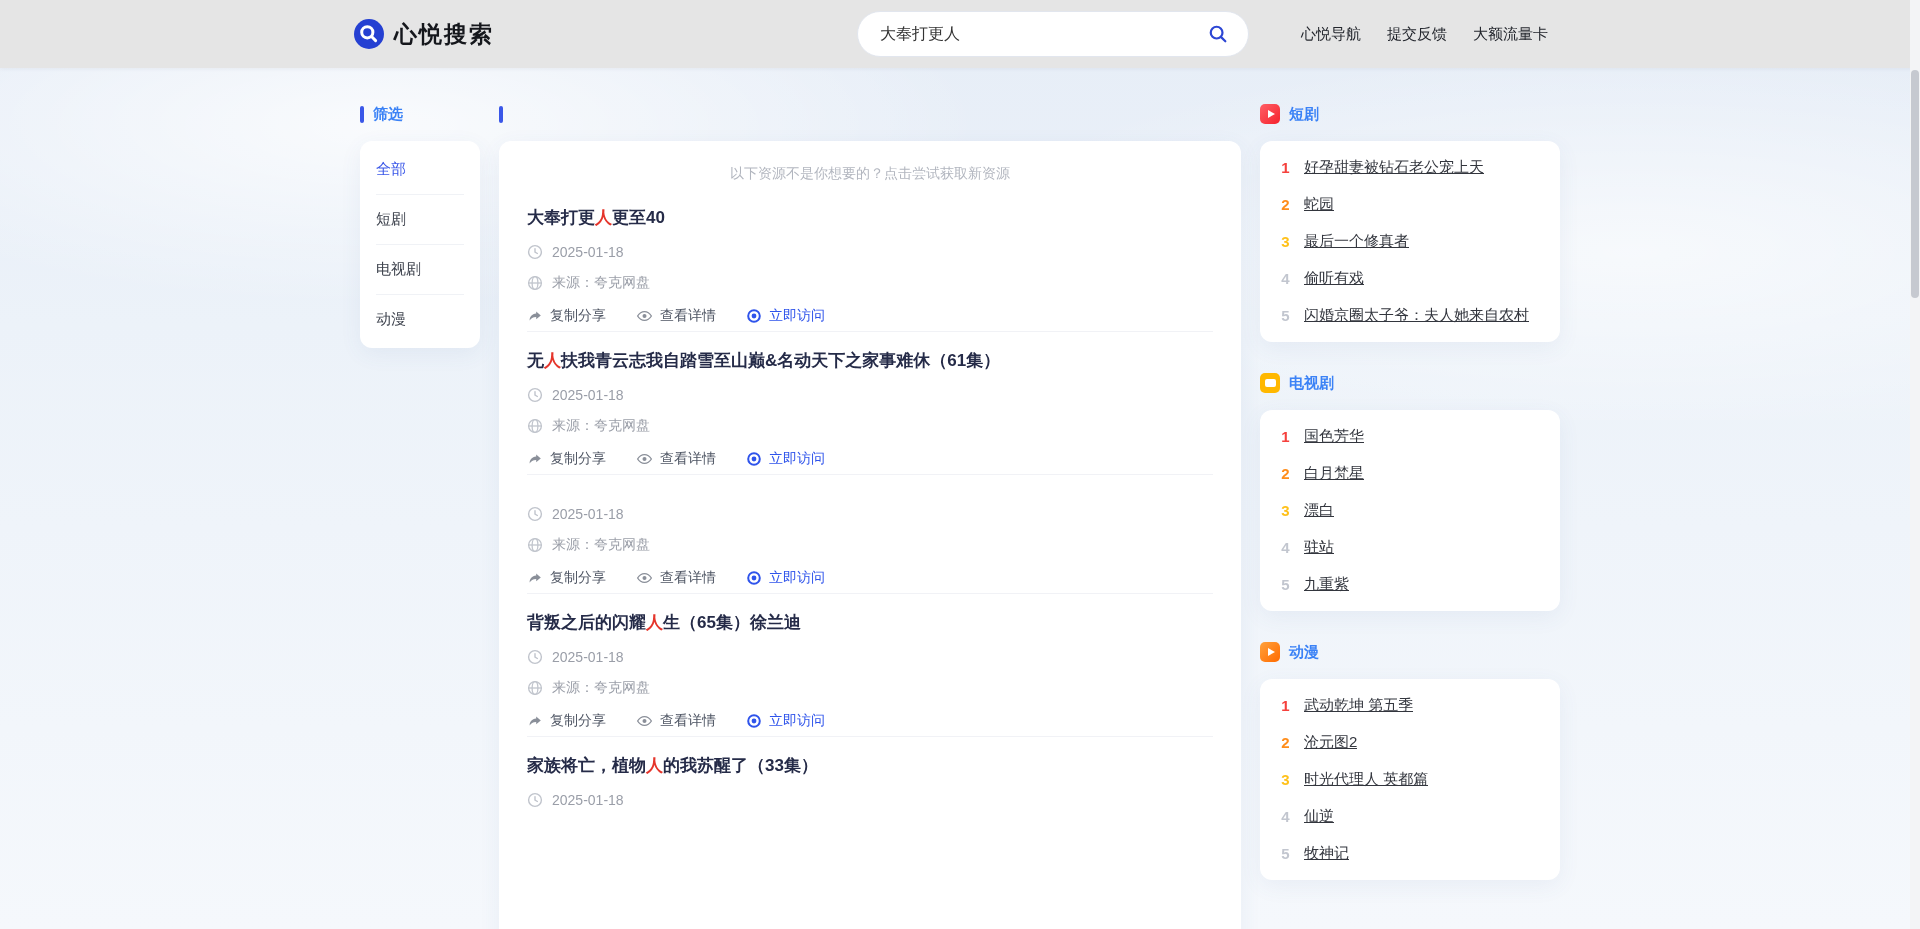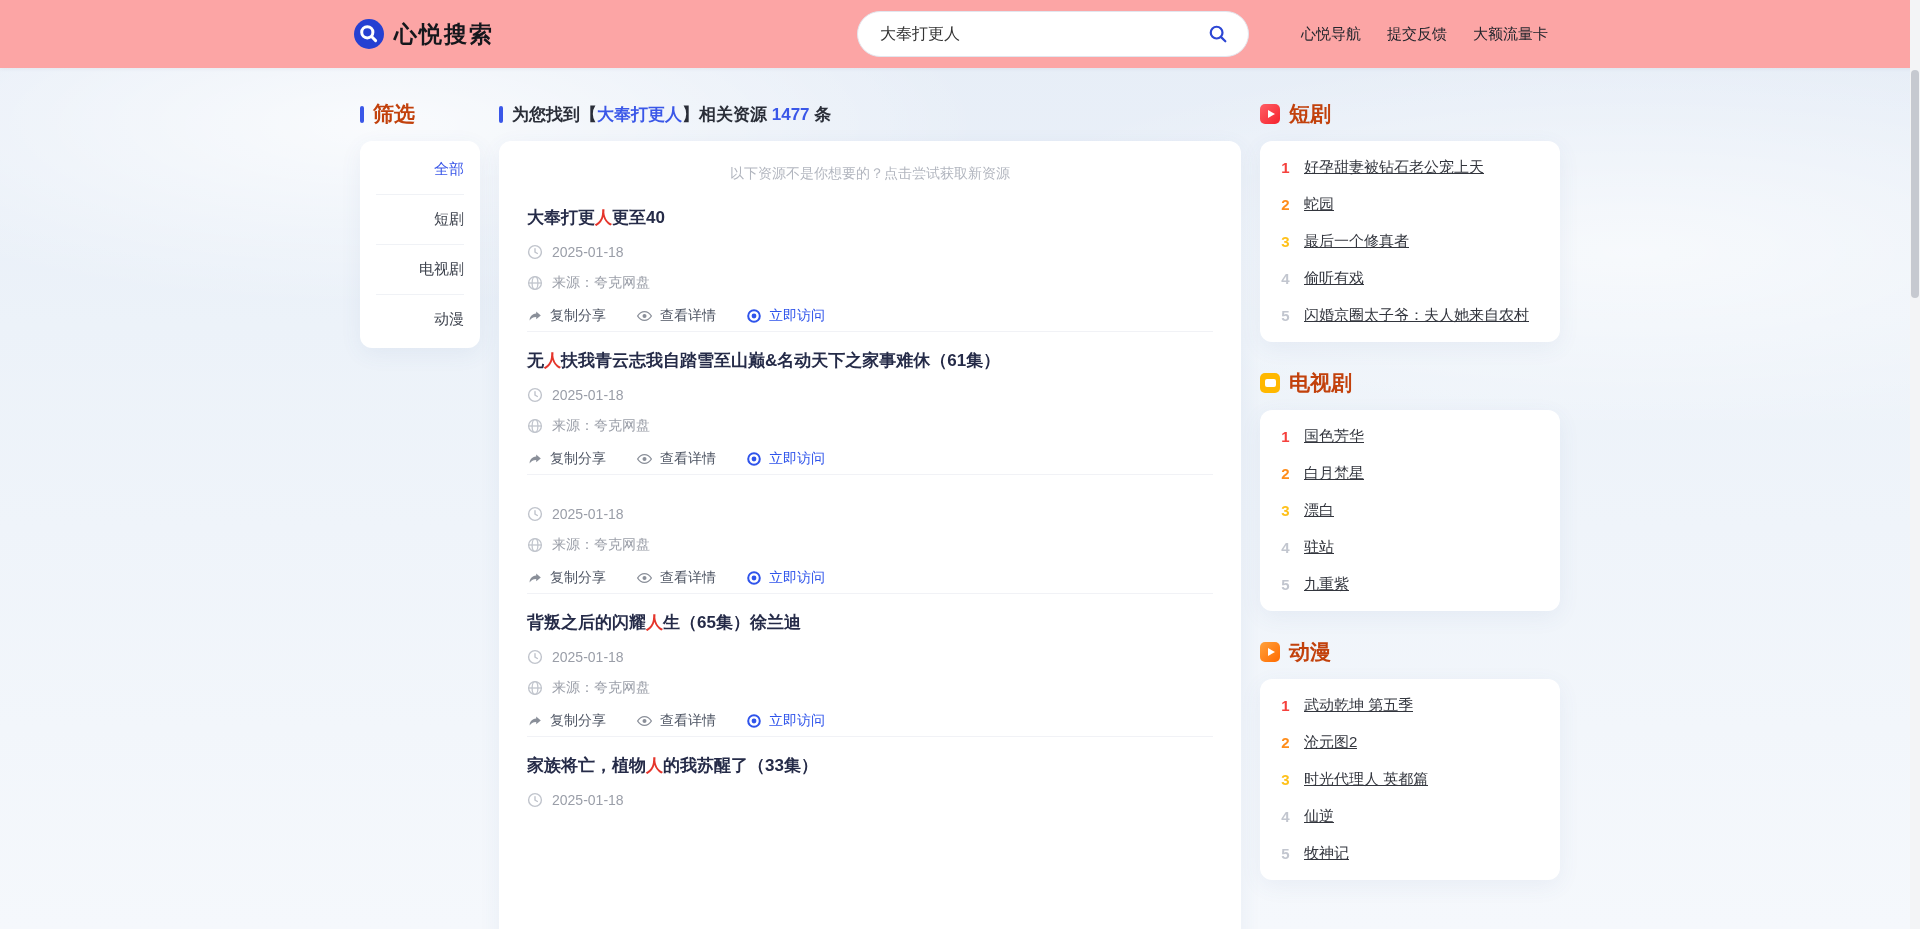--- a/index.html
+++ b/index.html
@@ -11,47 +11,47 @@
     position:relative;
   }
   body::before{
     content:"";position:absolute;left:0;top:0;right:0;height:420px;
     background:radial-gradient(600px 180px at 20% 30%,rgba(255,255,255,.75),rgba(255,255,255,0)),
                radial-gradient(700px 200px at 85% 60%,rgba(255,255,255,.6),rgba(255,255,255,0));
     pointer-events:none;
   }
 
   
-  .topbar{height:68px;background:#fca5a5;box-shadow:0 1px 4px rgba(30,50,90,.06);position:relative;z-index:5;}
+  .topbar{height:68px;background:#e5e5e5;box-shadow:0 1px 4px rgba(30,50,90,.06);position:relative;z-index:5;}
   .topbar-inner{width:1200px;height:100%;margin:0 auto;position:relative;display:flex;align-items:center;}
   .logo{position:absolute;left:-6px;display:flex;align-items:center;gap:10px;cursor:pointer;}
   .logo-text{font-size:23px;font-weight:800;color:#15171c;letter-spacing:2px;}
   .searchbox{position:absolute;left:497px;top:50%;transform:translateY(-50%);
     width:392px;height:46px;border:1px solid #e2e6ee;border-radius:23px;background:#fff;
     display:flex;align-items:center;padding:0 14px 0 22px;}
   .searchbox input{flex:1;border:none;outline:none;font-size:16px;color:#333;background:transparent;
     font-family:"Liberation Sans","DejaVu Sans",sans-serif;}
   .search-btn{width:32px;height:32px;border:none;background:transparent;cursor:pointer;display:flex;align-items:center;justify-content:center;}
   .top-nav{position:absolute;right:12px;display:flex;gap:26px;}
   .top-nav span{font-size:15px;color:#23262d;cursor:pointer;}
 
   
   .page{width:1200px;margin:0 auto;padding-top:34px;display:flex;justify-content:space-between;position:relative;z-index:2;}
   .filter-col{width:120px;flex:none;}
   .main-col{width:742px;flex:none;}
   .right-col{width:300px;flex:none;}
 
   .sec-head{display:flex;align-items:center;height:24px;margin-bottom:15px;}
   .sec-bar{width:4px;height:17px;border-radius:2px;background:#3a57e8;margin-right:9px;flex:none;}
-  .sec-title{font-size:21px;font-weight:700;color:#c2410c;white-space:nowrap;}
+  .sec-title{font-size:15px;font-weight:700;color:#3b82f6;white-space:nowrap;}
 
   .card{background:#fff;border-radius:12px;box-shadow:0 6px 22px rgba(70,95,160,.07);}
 
   
-  .filter-card{padding:4px 16px;text-align:right;}
+  .filter-card{padding:4px 16px;}
   .filter-item{padding:15px 0;font-size:15px;color:#3d424d;border-bottom:1px solid #f0f2f6;cursor:pointer;}
   .filter-item:last-child{border-bottom:none;}
   .filter-item.active{color:#3a57e8;}
 
   
   .result-heading{font-size:17px;font-weight:600;color:#2a2e38;white-space:nowrap;}
   .result-heading .kw,.result-heading .count{color:#3a57e8;font-weight:700;}
   .result-card{padding:18px 28px 0;min-height:900px;}
   .notice{text-align:center;font-size:14px;color:#b2b6bf;padding:6px 0 6px;}
   .result-item{padding:17px 0 6px;border-bottom:1px solid #f1f2f6;}
@@ -133,21 +133,20 @@
       <div class="filter-item active">全部</div>
       <div class="filter-item">短剧</div>
       <div class="filter-item">电视剧</div>
       <div class="filter-item">动漫</div>
     </div>
   </aside>
 
   <main class="main-col">
     <div class="sec-head">
       <span class="sec-bar"></span>
-      <span class="result-heading"><span>为您找到【</span><span class="kw">大奉打更人</span><span>】相关资源 </span><span class="count">1477</span><span> 条</span></span>
     </div>
 
     <div class="card result-card">
       <div class="notice">以下资源不是你想要的？点击尝试获取新资源</div>
 
       <div class="result-item">
         <div class="r-title"><span>大奉打更</span><span class="hl">人</span><span>更至40</span></div>
         <div class="r-meta">
           <span class="micon">
               <svg width="16" height="16" viewBox="0 0 16 16">

